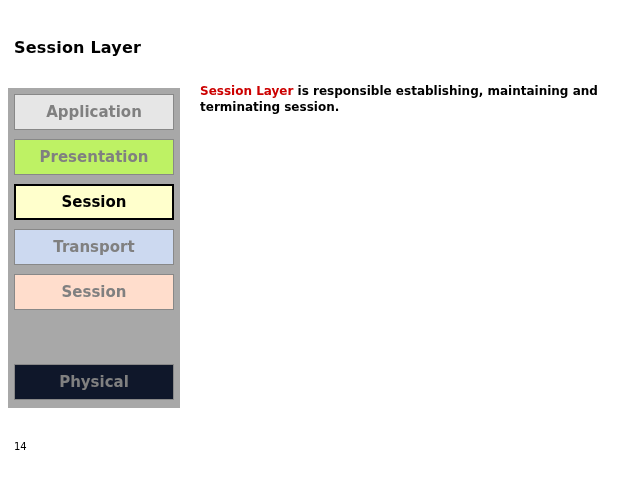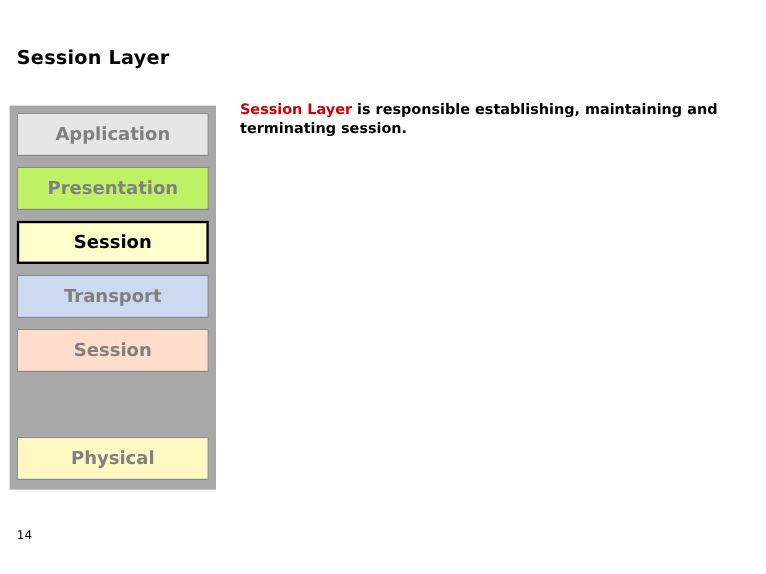--- a/index.html
+++ b/index.html
@@ -92,21 +92,21 @@
     </div>
     <div class="layer highlight" style="top: 96px; background: rgb(255, 255, 204);">
       <span>Session</span>
     </div>
     <div class="layer" style="top: 141px; background: rgb(204, 217, 240);">
       <span>Transport</span>
     </div>
     <div class="layer" style="top: 186px; background: rgb(255, 221, 204);">
       <span>Session</span>
     </div>
-    <div class="layer" style="top: 276px; background: #fef9c3;">
+    <div class="layer" style="top: 276px; background: #0f172a;">
       <span>Physical</span>
     </div>
   </div>
 
 <div class="right-col">
   <div class="para">
     <span class="accent">Session Layer</span><span> is responsible establishing, maintaining and terminating session.</span>
   </div>
 </div>
 

